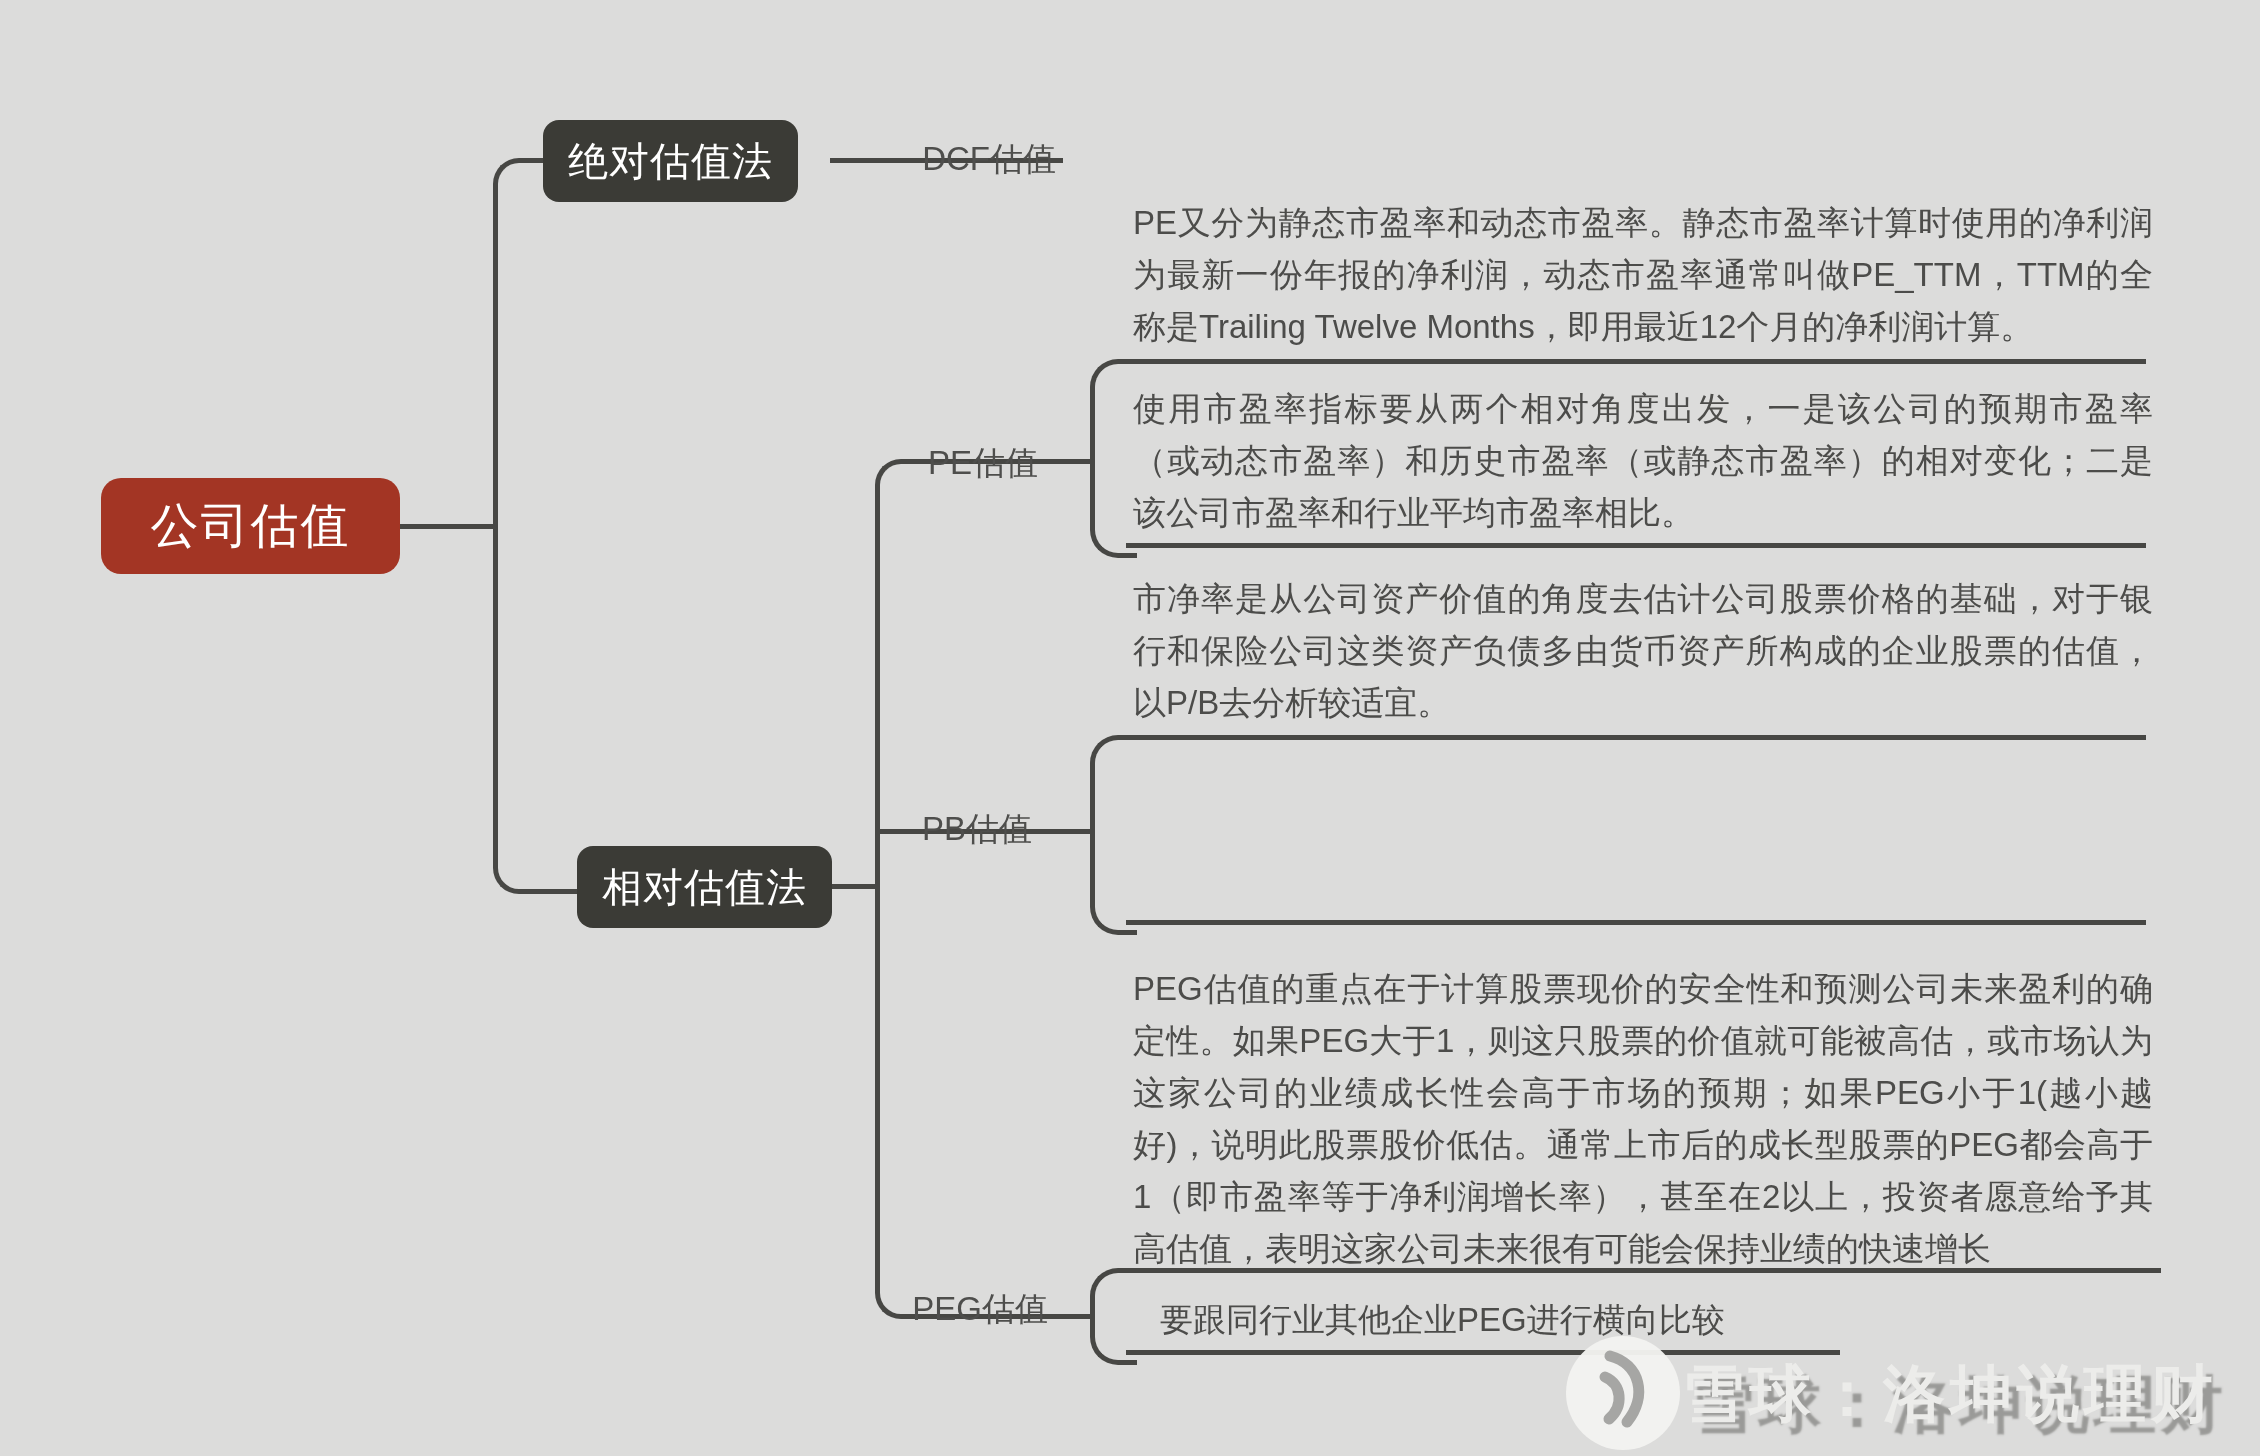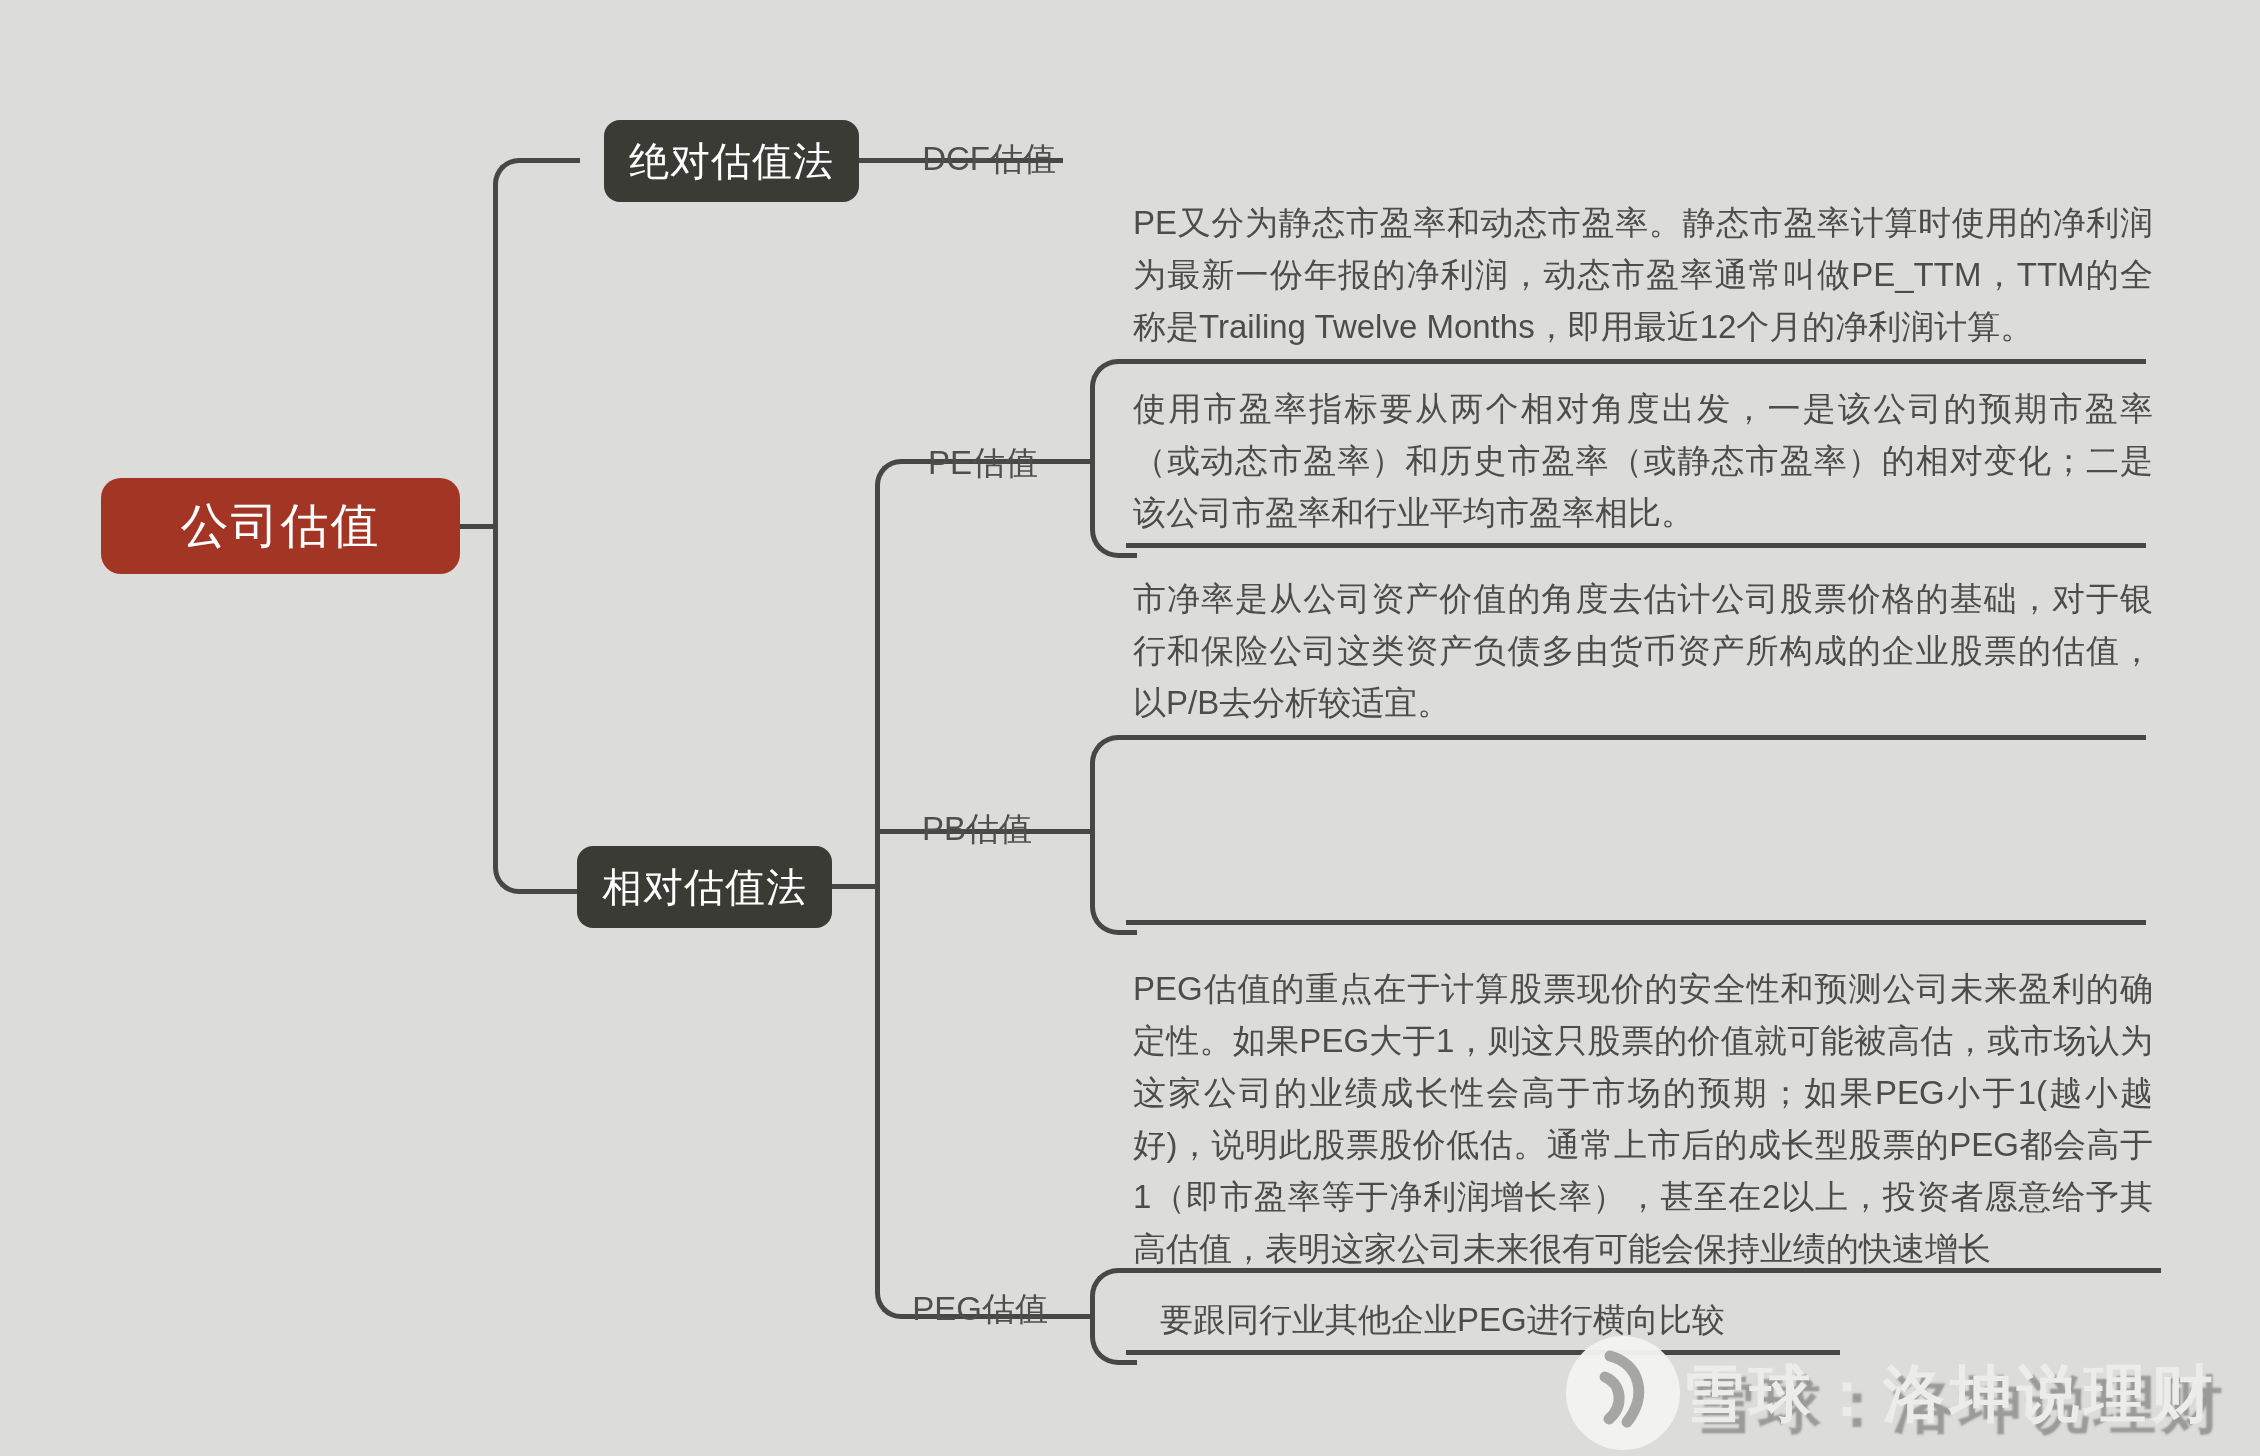--- a/index.html
+++ b/index.html
@@ -10,27 +10,27 @@
   .hline{position:absolute;height:5px;background:#474744;}
   .elbow-top{position:absolute;border-top:5px solid #474744;border-left:5px solid #474744;
              border-radius:26px 0 0 0;background:transparent;}
   .elbow-bottom{position:absolute;border-bottom:5px solid #474744;border-left:5px solid #474744;
              border-radius:0 0 0 26px;background:transparent;}
   .bracket{position:absolute;border-top:5px solid #474744;border-left:5px solid #474744;
            border-bottom:5px solid #474744;border-radius:28px 0 0 28px;background:transparent;}
   .underline{position:absolute;height:5px;background:#474744;}
 
   
-  .root-node{position:absolute;left:101px;top:478px;width:359px;height:96px;background:#a33524;
+  .root-node{position:absolute;left:101px;top:478px;width:299px;height:96px;background:#a33524;
              border-radius:20px;color:#ffffff;font-size:48px;letter-spacing:2px;
              display:flex;align-items:center;justify-content:center;}
   .topic-node{position:absolute;width:255px;height:82px;background:#3b3b36;border-radius:16px;
               color:#ffffff;font-size:40px;letter-spacing:1px;
               display:flex;align-items:center;justify-content:center;}
-  #node-absolute{left:604px;top:120px;}
+  #node-absolute{left:543px;top:120px;}
   #node-relative{left:577px;top:846px;}
 
   
   .leaf-label{position:absolute;height:46px;font-size:33px;color:#4e4e4c;text-align:right;
               display:block;line-height:46px;margin-top:26px;}
 
   
   .note{position:absolute;left:1133px;width:1020px;font-size:33px;line-height:52px;
         color:#4c4c4a;text-align:justify;text-justify:inter-ideograph;}
   .note-single{position:absolute;font-size:33px;line-height:52px;color:#4c4c4a;white-space:nowrap;}

